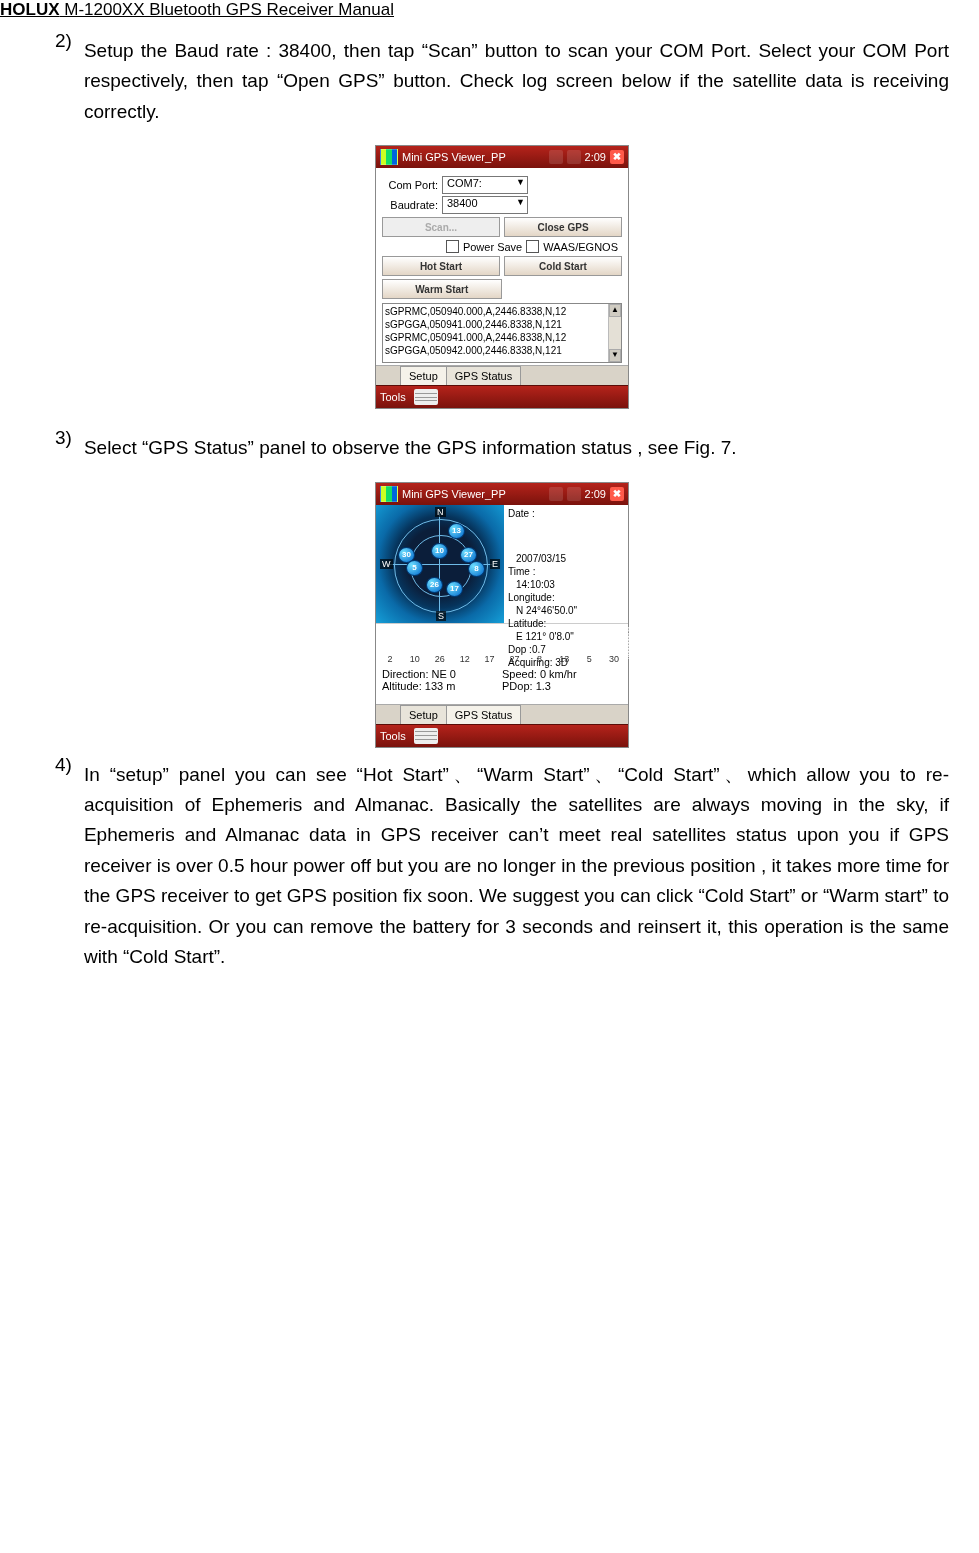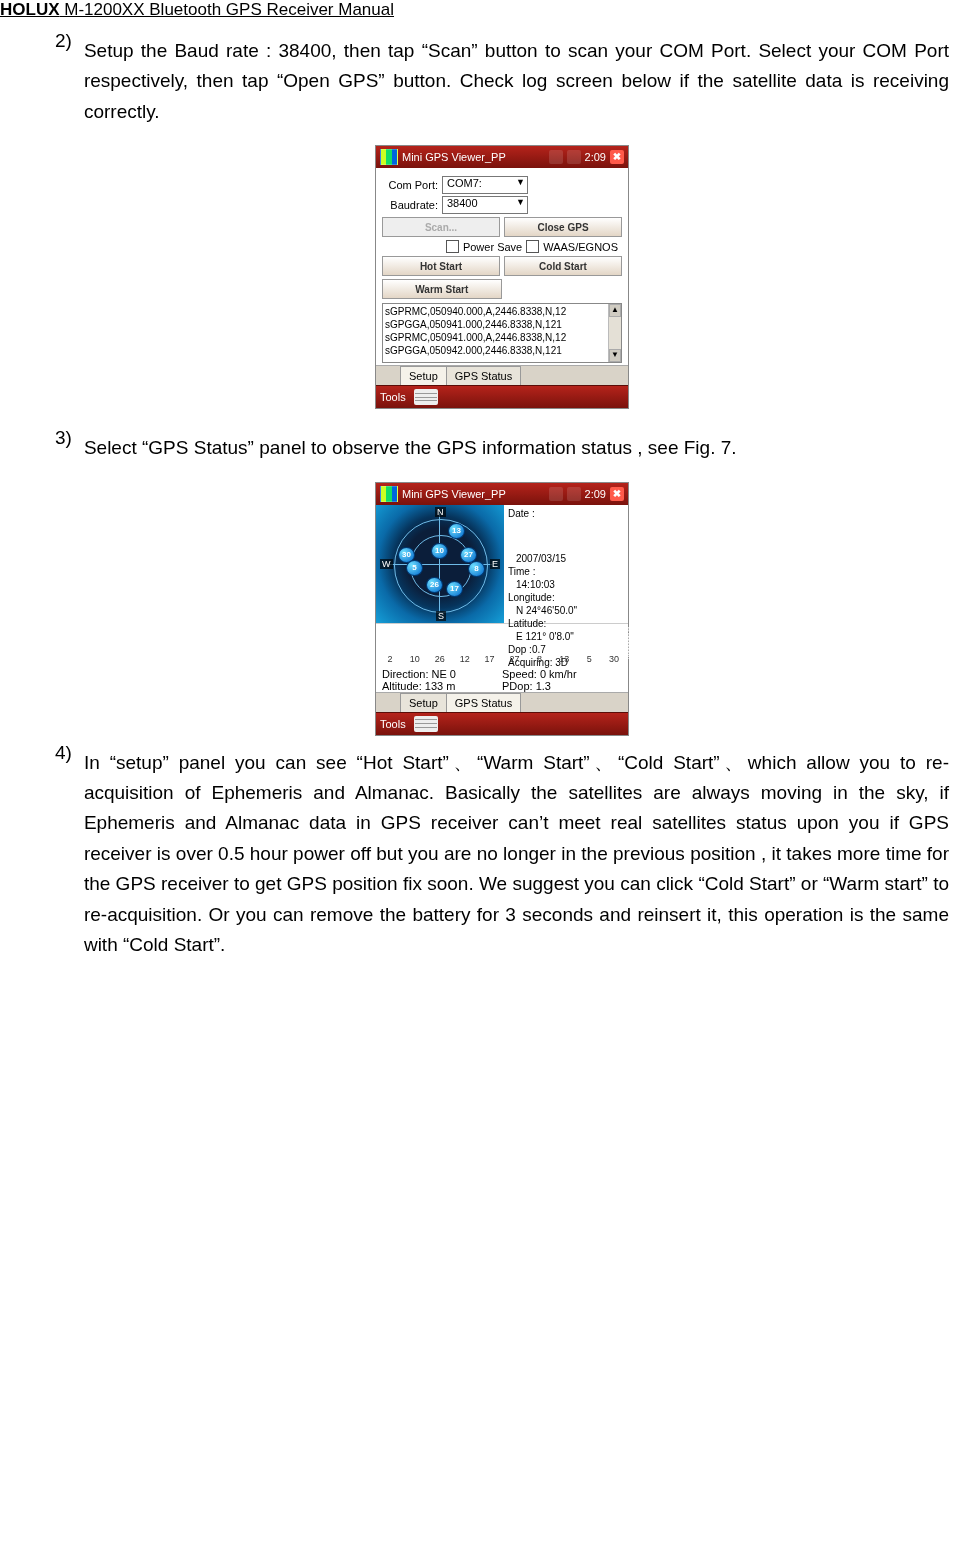--- a/index.html
+++ b/index.html
@@ -140,21 +140,21 @@
        border:1px solid #003a75;}
   .info{flex:1;padding:2px 4px;line-height:13px;}
   .info b{font-weight:normal;}
   .bars{display:flex;align-items:flex-end;height:30px;padding:0 2px;background:#fff;border-top:1px solid #ccc;gap:1px;flex-direction:column;}
   .bar{flex:1;background:linear-gradient(#3a6fb0,#0a2a5a);position:relative;}
   .bar span{position:absolute;top:1px;left:0;right:0;text-align:center;color:#fff;font-size:8px;}
   .bar.dim{background:#c8d2e2;}
   .bar.dim span{color:#777;}
   .prns{display:flex;padding:0 2px 2px 2px;gap:1px;color:#333;}
   .prns div{flex:1;text-align:center;font-size:9px;}
-  .stat{display:flex;flex-wrap:wrap;padding:2px 6px 0 6px;font-size:11px;}
+  .stat{display:flex;flex-wrap:wrap;padding:2px 6px 12px 6px;font-size:11px;}
   .stat div{width:50%;}
 </style>
 </head>
 <body>
 
 <div class="page">
   <div class="header">
     <span>HOLUX</span><span class="nrm"> M-1200XX Bluetooth GPS Receiver Manual</span>
   </div>
 

